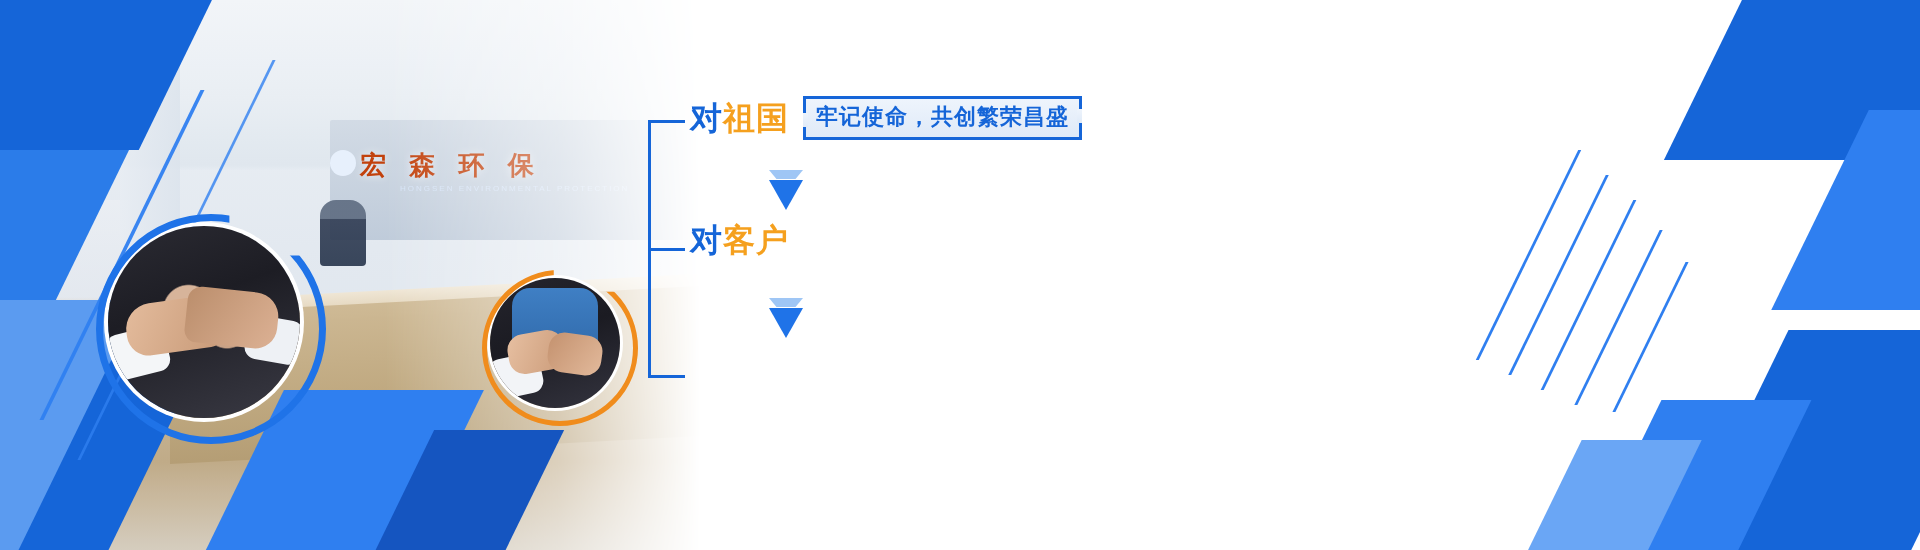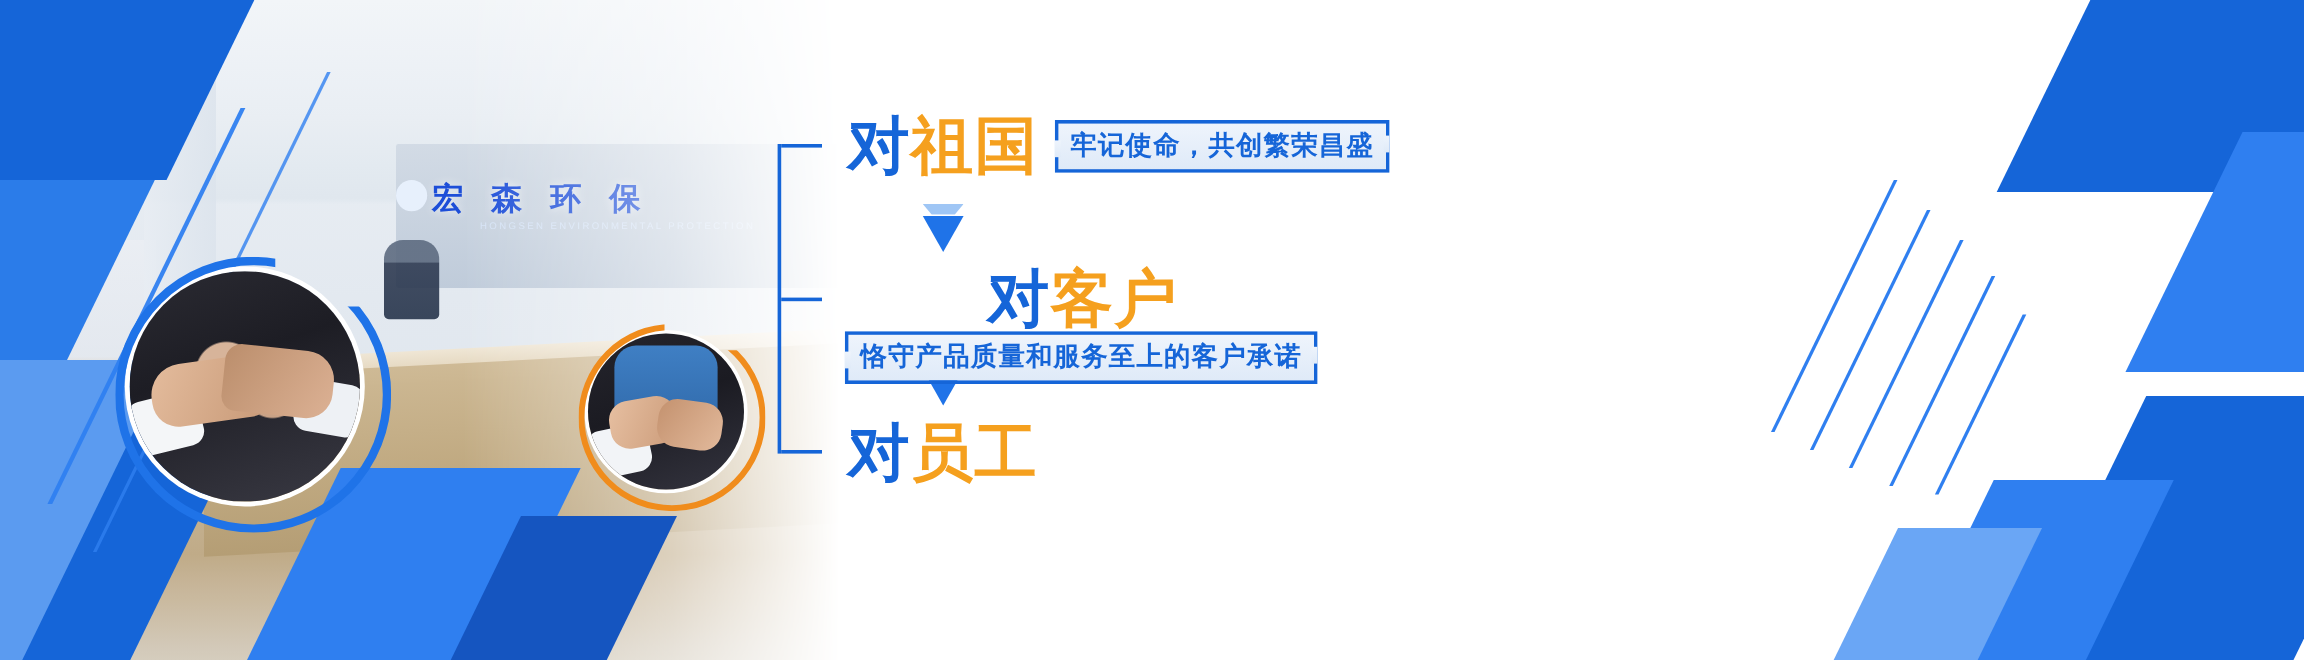--- a/index.html
+++ b/index.html
@@ -87,21 +87,21 @@
     position:absolute;left:150px;top:288px;width:560px;height:26px;
     background:linear-gradient(180deg,#efe6d5,#ddcdb0);
     transform:skewY(-3deg);
   }
   .wall-dark{
     position:absolute;left:330px;top:120px;width:380px;height:120px;
     background:linear-gradient(180deg,#cfd8e3,#b9c6d6);
     border-radius:2px;opacity:.85;
   }
   .sign{
-    position:absolute;left:360px;top:148px;color:#1d4ed8;
+    position:absolute;left:360px;top:148px;color:#c2410c;
     font-size:26px;letter-spacing:8px;font-weight:700;
     text-shadow:0 0 8px rgba(255,255,255,.7);
     white-space:nowrap;
   }
   .sign-sub{
     position:absolute;left:372px;top:184px;color:#d8e6fa;
     font-size:8px;letter-spacing:2px;opacity:.85;white-space:nowrap;margin-left:28px;
   }
   .sign-logo{
     position:absolute;left:330px;top:150px;width:26px;height:26px;
@@ -225,27 +225,26 @@
   }
   .bracket .tick{
     position:absolute;left:0;width:34px;height:3px;background:#1565d8;
   }
   .tick-1{top:0px;}
   .tick-2{top:128px;}
   .tick-3{top:255px;}
 
   .row{position:absolute;left:42px;display:flex;align-items:center;gap:0px;white-space:nowrap;}
   .row-1{top:18px;}
-  .row-2{top:146px;flex-direction:column;}
+  .row-2{top:146px;}
   .row-3{top:274px;}
 
   .lead{
-    font-size:52px;font-weight:700;line-height:1;
+    font-size:32px;font-weight:700;line-height:1;
     letter-spacing:1px;
-    margin-left:16px;
     -webkit-text-stroke:0px;
   }
   .lead .dui{color:#1565d8;}
   .lead .obj{color:#f5a01e;}
 
   .tagbox{
     margin-left:14px;
     border:3px solid #1565d8;
     background:linear-gradient(180deg,#eef4fc,#dfeaf8);
     color:#1565d8;
@@ -361,23 +360,19 @@
       <div class="lead">
         <span class="dui">对</span><span class="obj">祖国</span>
       </div>
       <div class="tagbox">牢记使命，共创繁荣昌盛</div>
     </div>
 
     <div class="row row-2">
       <div class="lead">
         <span class="dui">对</span><span class="obj">客户</span>
       </div>
-      <div class="tagbox">恪守产品质量和服务至上的客户承诺</div>
     </div>
 
     <div class="row row-3">
-      <div class="lead">
-        <span class="dui">对</span><span class="obj">员工</span>
-      </div>
     </div>
 
   </div>
 </div>
 
 </body></html>

